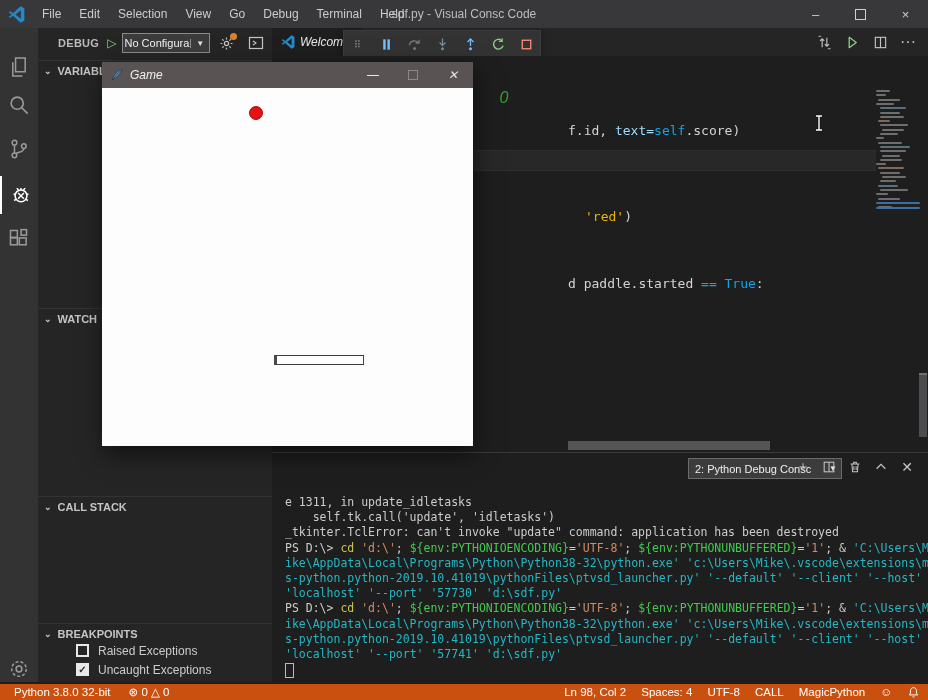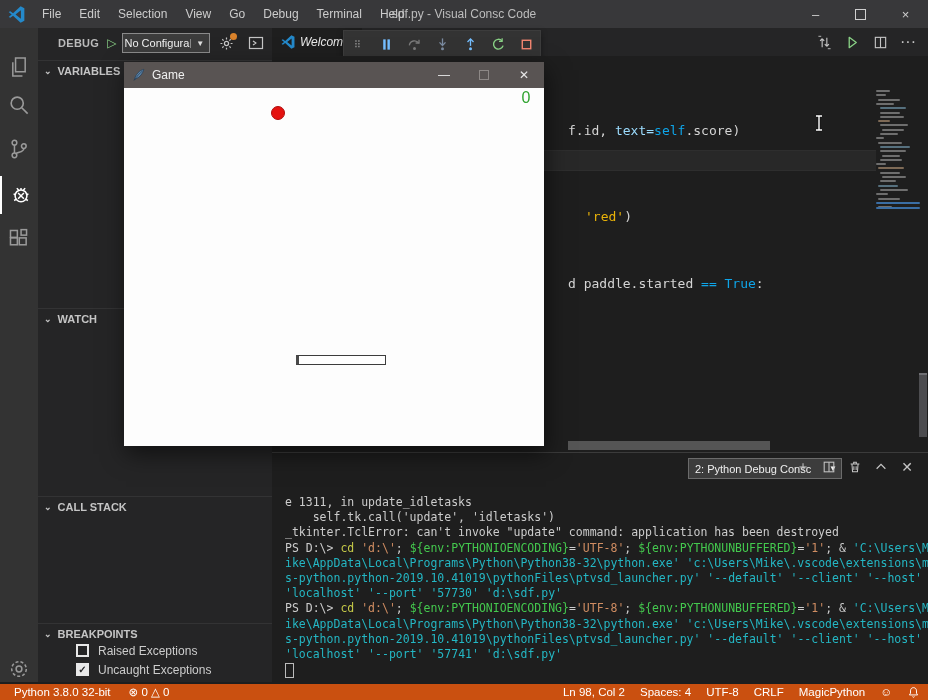--- a/index.html
+++ b/index.html
@@ -66,21 +66,21 @@
   .panel-act{width:26px;height:24px;display:flex;align-items:center;justify-content:center;color:#c5c5c5;font-size:14px;}
   .term{position:absolute;left:13px;top:42px;right:4px;bottom:0;font-family:"DejaVu Sans Mono","Liberation Mono",monospace;font-size:11.5px;line-height:15.2px;white-space:pre;}
   .t-fg{color:#cccccc}.t-y{color:#c5c948}.t-o{color:#d08d62}.t-g{color:#44c94e}.t-c{color:#24b7c4}
   .term-cursor{display:inline-block;width:7px;height:13px;border:1px solid #bbbbbb;vertical-align:middle;margin-top:1px;}
   
   .statusbar{position:absolute;left:0;bottom:0;right:0;height:16px;background:#ca5010;display:flex;align-items:center;font-size:11.5px;color:#ffffff;}
   .sb-left{display:flex;align-items:center;gap:18px;margin-left:14px;}
   .sb-right{position:absolute;right:8px;display:flex;align-items:center;gap:15px;}
   .sb-item{white-space:nowrap;}
   
-  .game-window{position:absolute;left:124px;top:62px;width:420px;height:384px;box-shadow:2px 8px 22px rgba(0,0,0,.55);}
+  .game-window{position:absolute;left:102px;top:62px;width:371px;height:384px;box-shadow:2px 8px 22px rgba(0,0,0,.55);font-style:italic;}
   .game-titlebar{height:26px;background:#595453;display:flex;align-items:center;}
   .game-title{font-size:12px;color:#f0f0f0;margin-left:6px;}
   .feather{width:14px;height:14px;margin-left:8px;}
   .game-controls{position:absolute;right:0;top:0;height:26px;display:flex;}
   .game-btn{width:40px;height:26px;display:flex;align-items:center;justify-content:center;color:#e8e8e8;font-size:12px;}
   .game-btn .maxbox{width:8px;height:8px;border:1px solid #8d8886;}
   .game-canvas{position:relative;height:358px;background:#fdfdfd;}
   .ball{position:absolute;left:147px;top:18px;width:14px;height:14px;border-radius:50%;background:#e41210;border:1px solid #b00d0c;box-sizing:border-box;}
   .score{position:absolute;left:390px;top:1px;width:24px;text-align:center;font-size:16px;color:#2fa32f;font-family:"Liberation Sans",sans-serif;}
   .paddle{position:absolute;left:172px;top:267px;width:90px;height:10px;background:#ffffff;border:1px solid #3d3d3d;border-left:3px solid #4a4a4a;box-sizing:border-box;}
@@ -368,21 +368,21 @@
 
   <div class="statusbar">
     <span class="sb-left" id="sb-left">
         <span class="sb-item">Python 3.8.0 32-bit</span>
         <span class="sb-item">⊗ 0  △ 0</span>
       </span>
     <span class="sb-right" id="sb-right">
         <span class="sb-item">Ln 98, Col 2</span>
         <span class="sb-item">Spaces: 4</span>
         <span class="sb-item">UTF-8</span>
-        <span class="sb-item">CRLF</span>
+        <span class="sb-item">CALL</span>
         <span class="sb-item">MagicPython</span>
         <span class="sb-item">☺</span>
         <span class="sb-item">
           <svg viewBox="0 0 16 16" width="13" height="13" fill="none" stroke="#ffffff" stroke-width="1.2">
             <path d="M8 2c-2.3 0-3.7 1.8-3.7 4v2.8L3 11h10l-1.3-2.2V6C11.7 3.8 10.3 2 8 2z"></path>
             <path d="M6.8 13a1.3 1.3 0 0 0 2.4 0"></path>
           </svg>
         </span>
       </span>
   </div>

